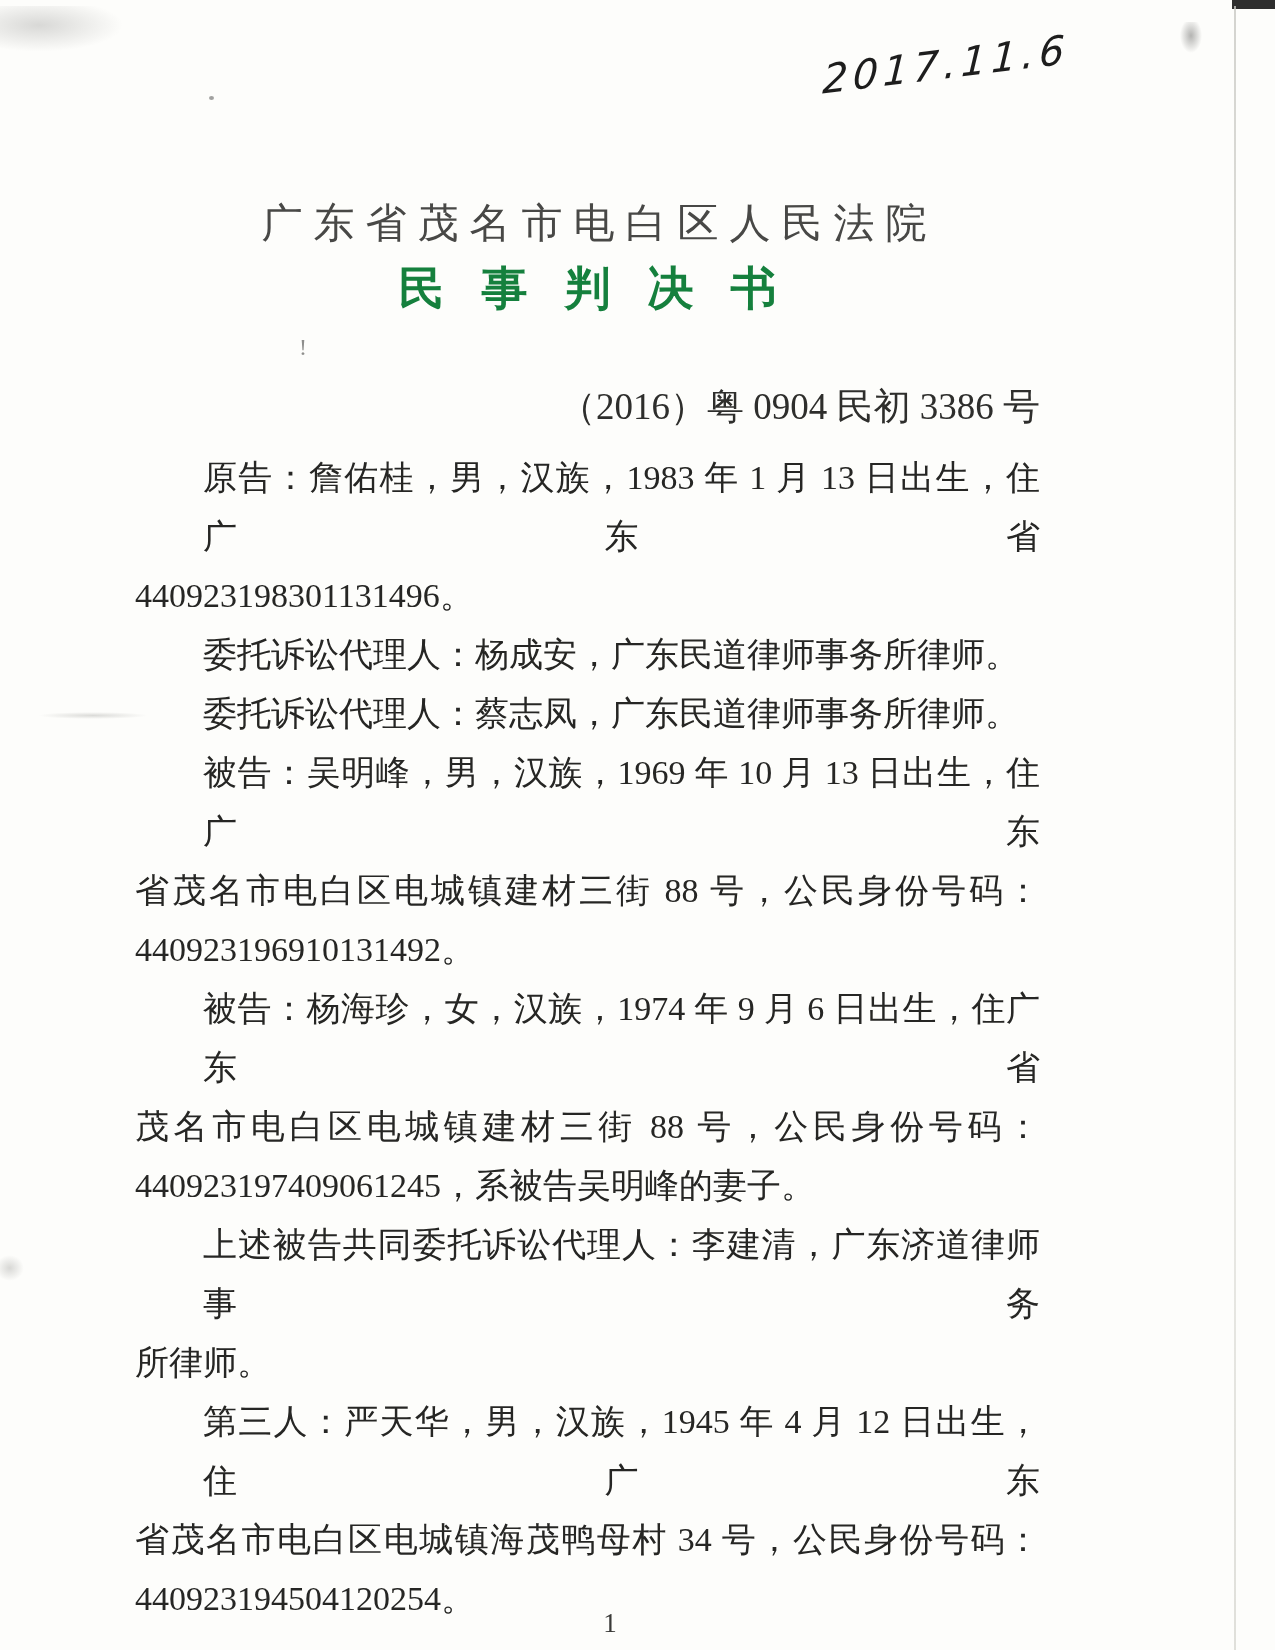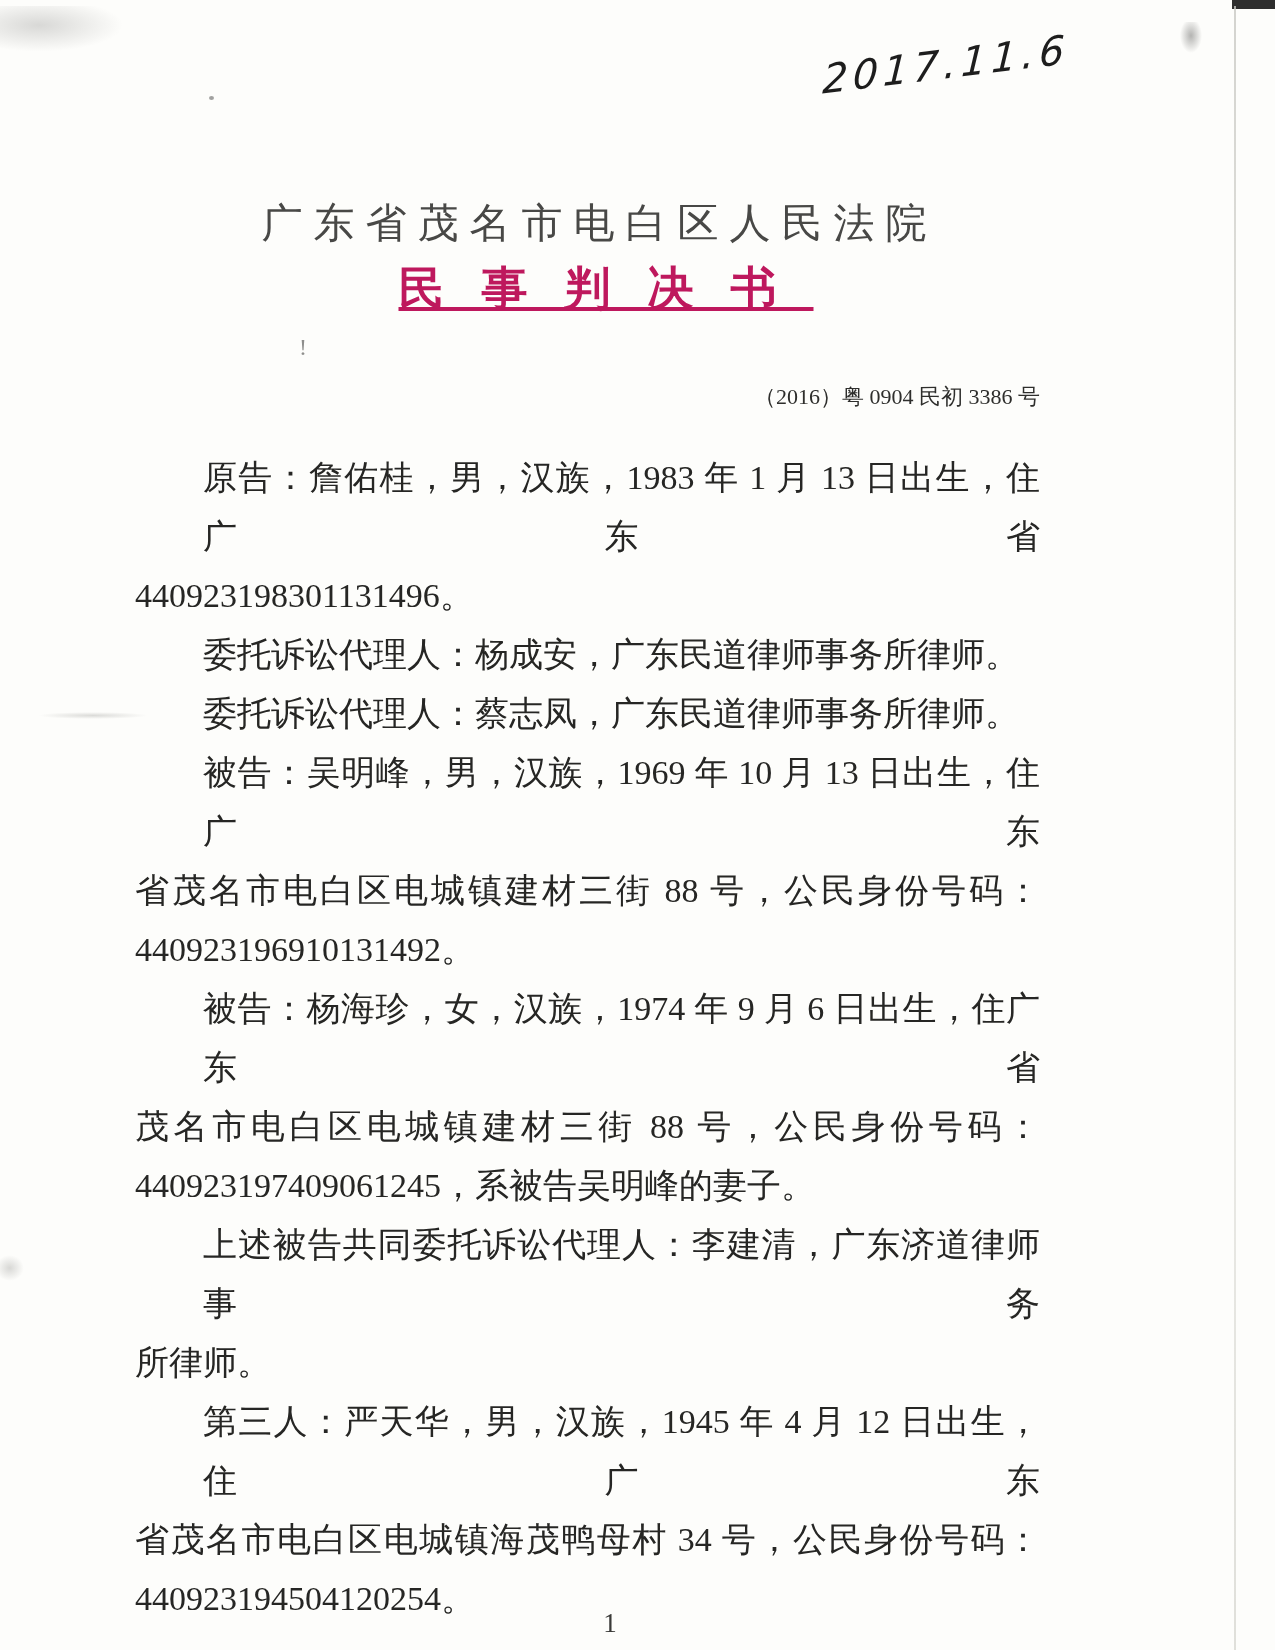--- a/index.html
+++ b/index.html
@@ -76,28 +76,27 @@
     color: #484846;
     white-space: nowrap;
   }
   .doc-type {
     position: absolute; left: 0; top: 258px; width: 100%;
     text-align: center;
     font-size: 46px;
     font-weight: 600;
     letter-spacing: 37px;
     text-indent: 37px; 
-    color: #be185d;
+    color: #15803d;
     white-space: nowrap;
-    text-decoration: underline;
   }
   .case-number {
     position: absolute; left: 0; top: 382px; width: 100%;
     text-align: right;
-    font-size: 22px;
+    font-size: 37px;
     color: #2e2e2c;
     white-space: nowrap;
   }
 
   
   .body-text {
     position: absolute; left: 135px; top: 448px; width: 905px;
     font-size: 34px;
     line-height: 59px;
     color: #262624;

